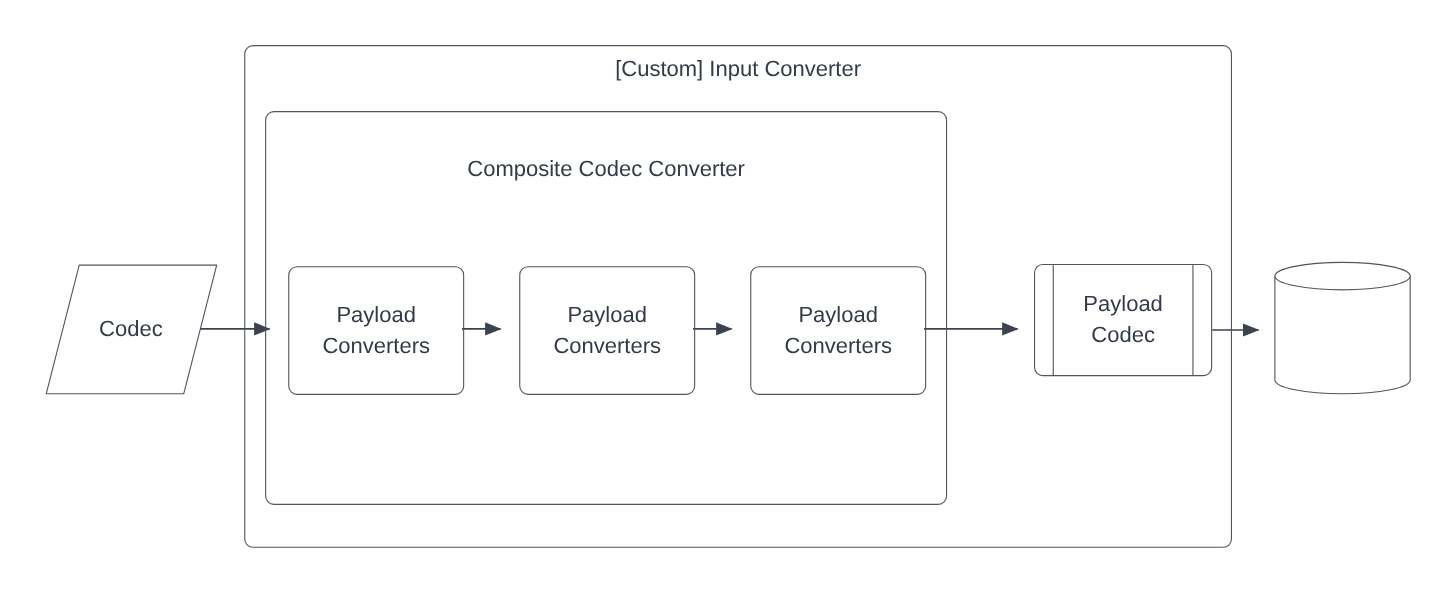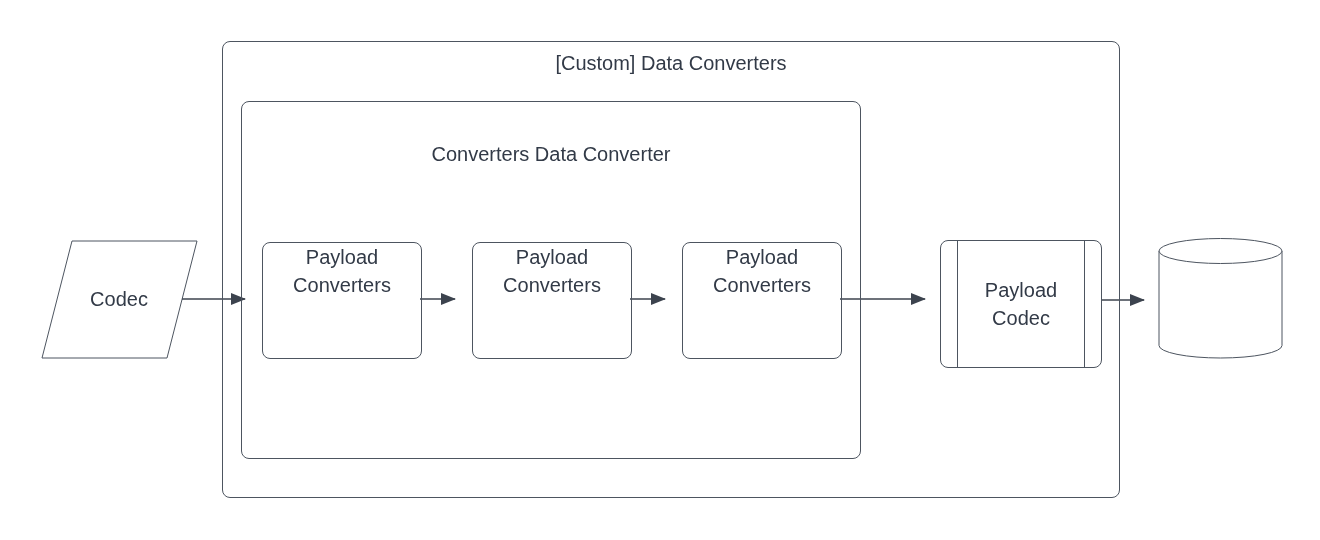--- a/index.html
+++ b/index.html
@@ -60,39 +60,39 @@
   }
   .pnode {
     position: absolute;
     width: 160px;
     height: 117px;
     border: 1px solid #4d5560;
     border-radius: 8px;
     background: transparent;
     box-sizing: border-box;
     display: flex;
-    align-items: flex-start;
+    align-items: center;
     justify-content: center;
     text-align: center;
     font-size: 20px;
     line-height: 28px;
   }
   .pnode span {
     display: inline-block;
     max-width: 122px;
   }
   .pnode-1 { left: 20px;  top: 140px; }
   .pnode-2 { left: 230px; top: 140px; }
   .pnode-3 { left: 440px; top: 140px; }
   .codec-node {
     position: absolute;
     left: 940px;
     top: 240px;
     width: 162px;
-    height: 128px;
+    height: 102px;
     border: 1px solid #4d5560;
     border-radius: 8px;
     background: transparent;
     box-sizing: border-box;
     display: flex;
     align-items: center;
     justify-content: center;
     text-align: center;
     font-size: 20px;
     line-height: 28px;
@@ -150,24 +150,24 @@
     <g stroke="#3c434e" stroke-width="1.5" marker-end="url(#ah)">
       <line x1="182" y1="299" x2="245" y2="299"></line>
       <line x1="420" y1="299" x2="455" y2="299"></line>
       <line x1="630" y1="299" x2="665" y2="299"></line>
       <line x1="840" y1="299" x2="925" y2="299"></line>
       <line x1="1102" y1="300" x2="1144" y2="300"></line>
     </g>
   </svg>
 
   <div class="group-box outer-box">
-    <div class="outer-title">[Custom] Data Converters</div>
+    <div class="outer-title">[Custom] Input Converter</div>
 
     <div class="group-box inner-box">
-      <div class="inner-title">Converters Data Converter</div>
+      <div class="inner-title">Composite Codec Converter</div>
 
       <div class="pnode pnode-1">
         <span>Payload Converters</span>
       </div>
       <div class="pnode pnode-2">
         <span>Payload Converters</span>
       </div>
       <div class="pnode pnode-3">
         <span>Payload Converters</span>
       </div>

